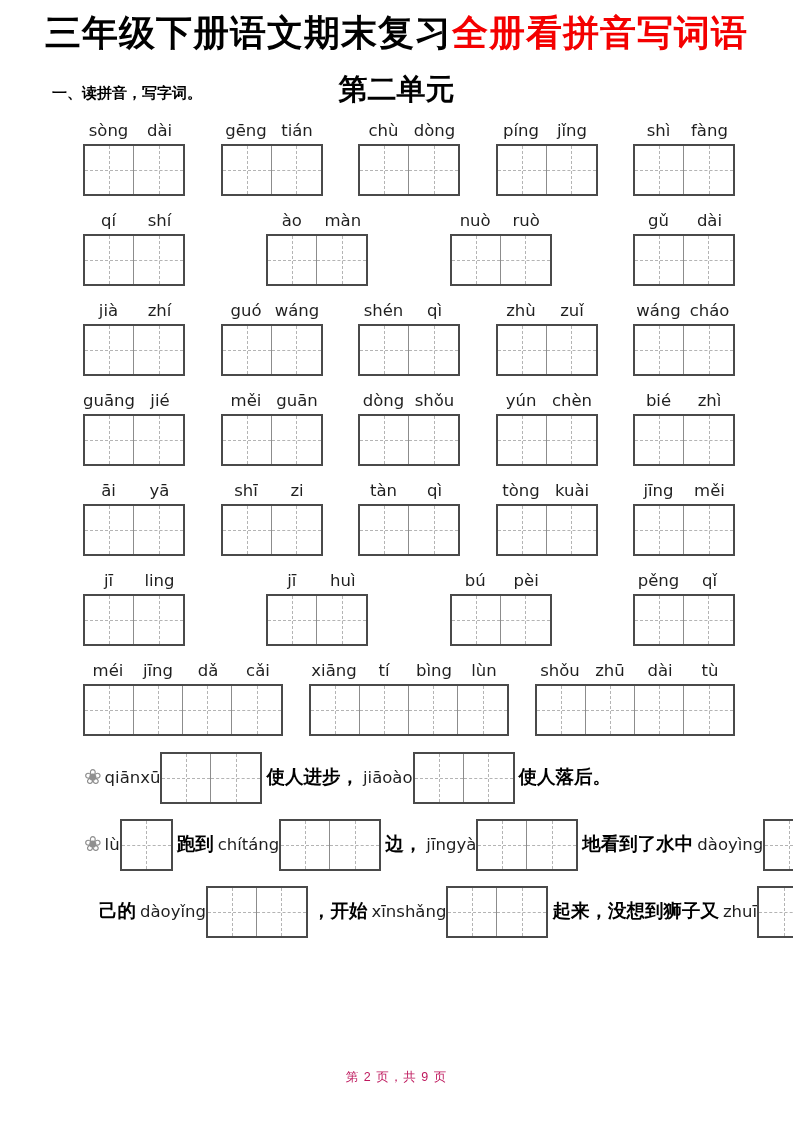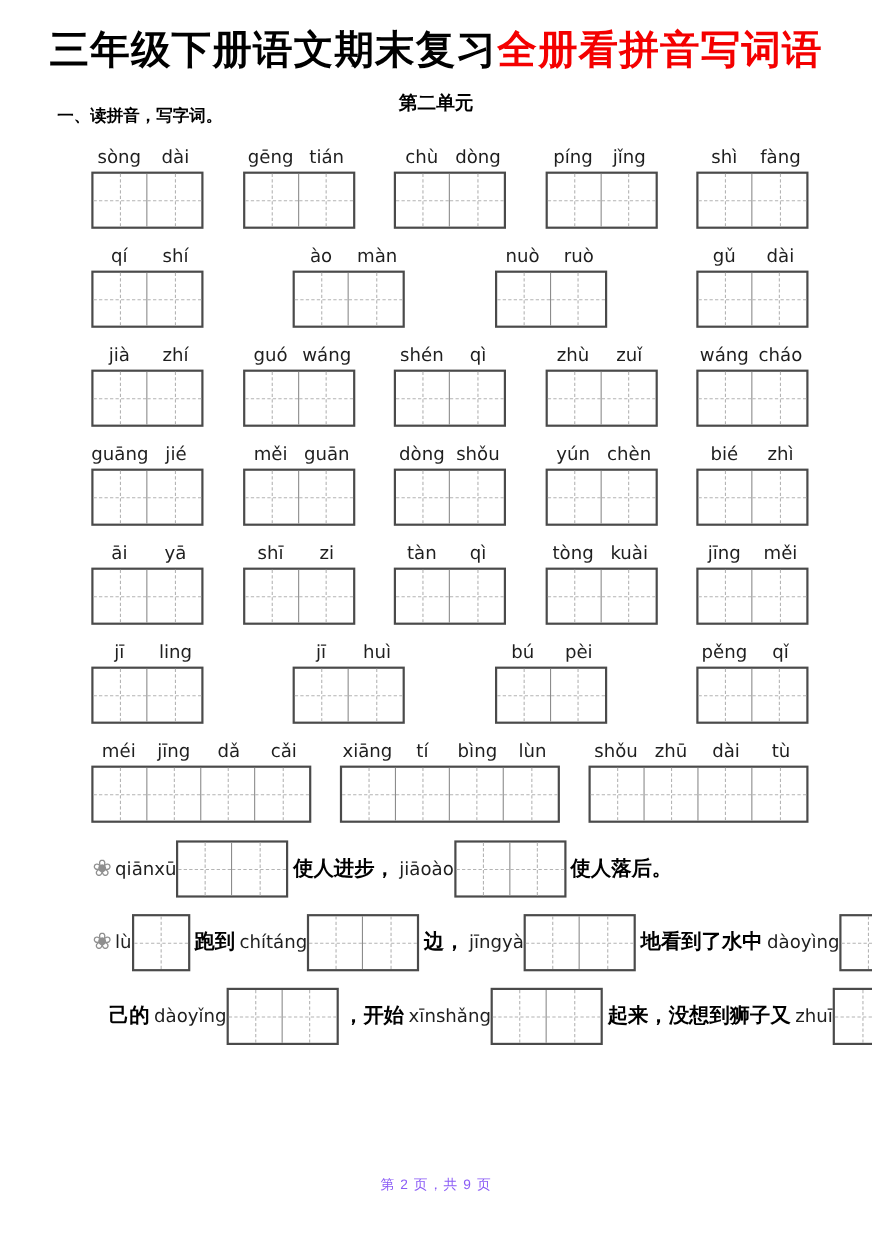--- a/index.html
+++ b/index.html
@@ -15,39 +15,39 @@
   body{
     width:793px;height:1122px;
     background:#ffffff;
     position:relative;
     overflow:hidden;
     font-family:"DejaVu Sans", sans-serif;
     color:var(--ink);
   }
   .page-title{
     text-align:center;
-    padding-top:26px;
+    padding-top:14px;
     font-family:"Liberation Serif", serif;
     font-weight:bold;
     font-size:36px;
     letter-spacing:1px;
     line-height:1.1;
     white-space:nowrap;
   }
   .page-title .red{color:var(--title-red);}
   .section-row{
     position:relative;
     margin-top:16px;
     height:40px;
   }
   .section-heading{
     text-align:center;
     font-family:Liberation Mono, monospace;
     font-weight:bold;
-    font-size:17px;
+    font-size:29px;
   }
   .instruction{
     position:absolute;
     left:52px;top:14px;
     font-family:"Liberation Sans", sans-serif;
     font-weight:bold;
     font-size:15px;
   }
   .word-grid{margin:8px 58px 0 83px;}
   .word-row{
@@ -108,21 +108,21 @@
     margin:0 3px 15px 3px;
     white-space:nowrap;
   }
   .page-footer{
     position:absolute;
     left:0;right:0;bottom:36px;
     text-align:center;
     font-family:"Liberation Sans", sans-serif;
     font-size:12.5px;
     letter-spacing:1px;
-    color:#8b5cf6;
+    color:#be185d;
   }
 </style>
 </head>
 <body>
 
 <div class="page-title">
   <span>三年级下册语文期末复习</span><span class="red">全册看拼音写词语</span>
 </div>
 
 <div class="section-row">

